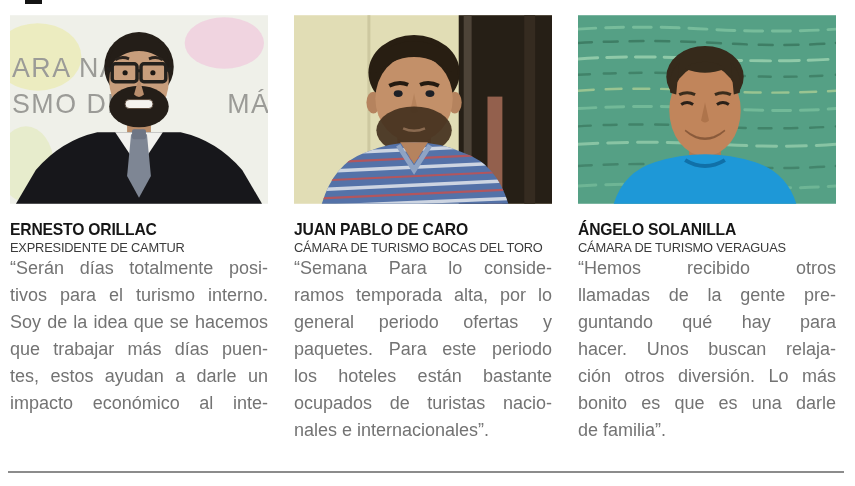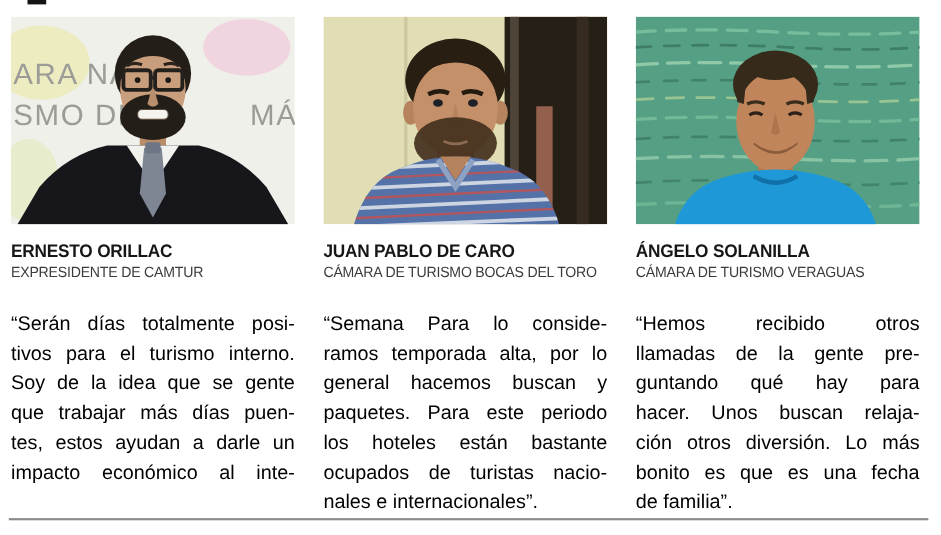--- a/index.html
+++ b/index.html
@@ -13,21 +13,21 @@
   .photo { width:258px; height:189px; display:block; }
   .name {
     margin-top:16px; font-size:16.5px; font-weight:bold; color:#161616;
     letter-spacing:-0.2px; line-height:18px; transform:scaleX(0.95); transform-origin:left center;
     white-space:nowrap;
   }
   .title {
     margin-top:2px; font-size:13.5px; color:#3b3b3b; letter-spacing:-0.2px;
     line-height:15px; transform:scaleX(0.95); transform-origin:left center; white-space:nowrap;
   }
-  .quote { margin-top:26px; font-size:18px; line-height:27px; color:#000000; }
+  .quote { font-size:18px; line-height:27px; color:#737373; }
   .qline { height:27px; overflow:hidden; text-align:justify; text-align-last:justify; }
   .qline.last { text-align-last:left; }
   .divider { position:absolute; left:8px; top:471px; width:836px; height:2px; background:#8c8c8c; }
   svg text { font-family:"Liberation Sans","DejaVu Sans",sans-serif; }
 </style>
 </head>
 <body>
 
 <div class="page">
   <div class="crop-artifact"></div>
@@ -66,21 +66,21 @@
           <path d="M106,118 L130,154 L154,118 Z" fill="#f1f1ee"></path>
           <path d="M122,120 L138,120 L142,162 L130,184 L118,162 Z" fill="#7e8694"></path>
           <rect x="123" y="115" width="14" height="10" rx="2" fill="#6e7685"></rect>
         </g>
       </svg>
       <div class="name">ERNESTO ORILLAC</div>
       <div class="title">EXPRESIDENTE DE CAMTUR</div>
       <div class="quote">
         <div class="qline">“Serán días totalmente posi-</div>
         <div class="qline">tivos para el turismo interno.</div>
-        <div class="qline">Soy de la idea que se gente</div>
+        <div class="qline">Soy de la idea que se hacemos</div>
         <div class="qline">que trabajar más días puen-</div>
         <div class="qline">tes, estos ayudan a darle un</div>
         <div class="qline">impacto económico al inte-</div>
       </div>
     </div>
 
     <div class="col">
       <svg class="photo" viewBox="0 0 260 190">
         <defs>
           <clipPath id="shirt2clip">
@@ -120,21 +120,21 @@
           </g>
           <path d="M105,131 L121,156 L137,131" stroke="#8ea3c4" stroke-width="5" fill="none"></path>
           <path d="M107,128 L121,150 L135,128 Z" fill="#b5835e"></path>
         </g>
       </svg>
       <div class="name">JUAN PABLO DE CARO</div>
       <div class="title">CÁMARA DE TURISMO BOCAS DEL TORO</div>
       <div class="quote">
         <div class="qline">“Semana Para lo conside-</div>
         <div class="qline">ramos temporada alta, por lo</div>
-        <div class="qline">general hacemos buscan y</div>
+        <div class="qline">general periodo ofertas y</div>
         <div class="qline">paquetes. Para este periodo</div>
         <div class="qline">los hoteles están bastante</div>
         <div class="qline">ocupados de turistas nacio-</div>
         <div class="qline last">nales e internacionales”.</div>
       </div>
     </div>
 
     <div class="col">
       <svg class="photo" viewBox="0 0 260 190">
         <rect x="0" y="0" width="260" height="190" fill="#55a085"></rect>
@@ -169,21 +169,21 @@
         </g>
       </svg>
       <div class="name">ÁNGELO SOLANILLA</div>
       <div class="title">CÁMARA DE TURISMO VERAGUAS</div>
       <div class="quote">
         <div class="qline">“Hemos recibido otros</div>
         <div class="qline">llamadas de la gente pre-</div>
         <div class="qline">guntando qué hay para</div>
         <div class="qline">hacer. Unos buscan relaja-</div>
         <div class="qline">ción otros diversión. Lo más</div>
-        <div class="qline">bonito es que es una fecha</div>
+        <div class="qline">bonito es que es una darle</div>
         <div class="qline last">de familia”.</div>
       </div>
     </div>
 
   </div>
 
   <div class="divider"></div>
 </div>
 
 </body></html>

